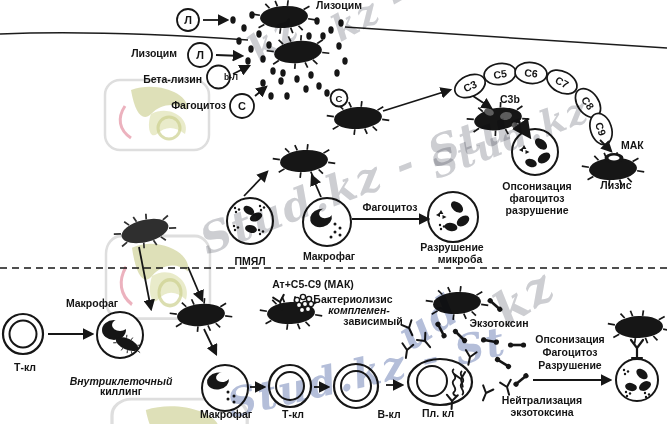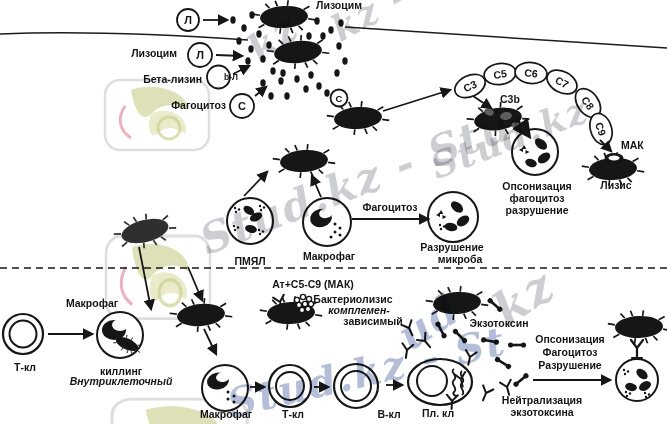--- a/index.html
+++ b/index.html
@@ -334,21 +334,21 @@
 
   <div class="lbl c" style="left:250px;top:256px;">ПМЯЛ</div>
   <div class="lbl c" style="left:329px;top:251px;">Макрофаг</div>
   <div class="lbl c" style="left:390px;top:202px;">Фагоцитоз</div>
   <div class="lbl c" style="left:452px;top:242px;">Разрушение</div>
   <div class="lbl c" style="left:452px;top:254px;margin-left:8px;">микроба</div>
 
   <div class="lbl c" style="left:25px;top:362px;">Т-кл</div>
   <div class="lbl c" style="left:92px;top:298px;">Макрофаг</div>
   <div class="lbl c" style="left:121px;top:376px;font-style:italic;">Внутриклеточный</div>
-  <div class="lbl c" style="left:121px;top:366px;">киллинг</div>
+  <div class="lbl c" style="left:121px;top:386px;">киллинг</div>
 
   <div class="lbl c" style="left:313px;top:279px;">Ат+С5-С9 (МАК)</div>
   <div class="lbl c" style="left:353px;top:294px;">Бактериолизис</div>
   <div class="lbl c" style="left:359px;top:305px;font-style:italic;">комплемен-</div>
   <div class="lbl c" style="left:373px;top:316px;">зависимый</div>
   <div class="lbl c" style="left:499px;top:318px;">Экзотоксин</div>
 
   <div class="lbl c" style="left:226px;top:409px;">Макрофаг</div>
   <div class="lbl c" style="left:293px;top:409px;">Т-кл</div>
   <div class="lbl c" style="left:357px;top:409px;margin-left:32px;">В-кл</div>

